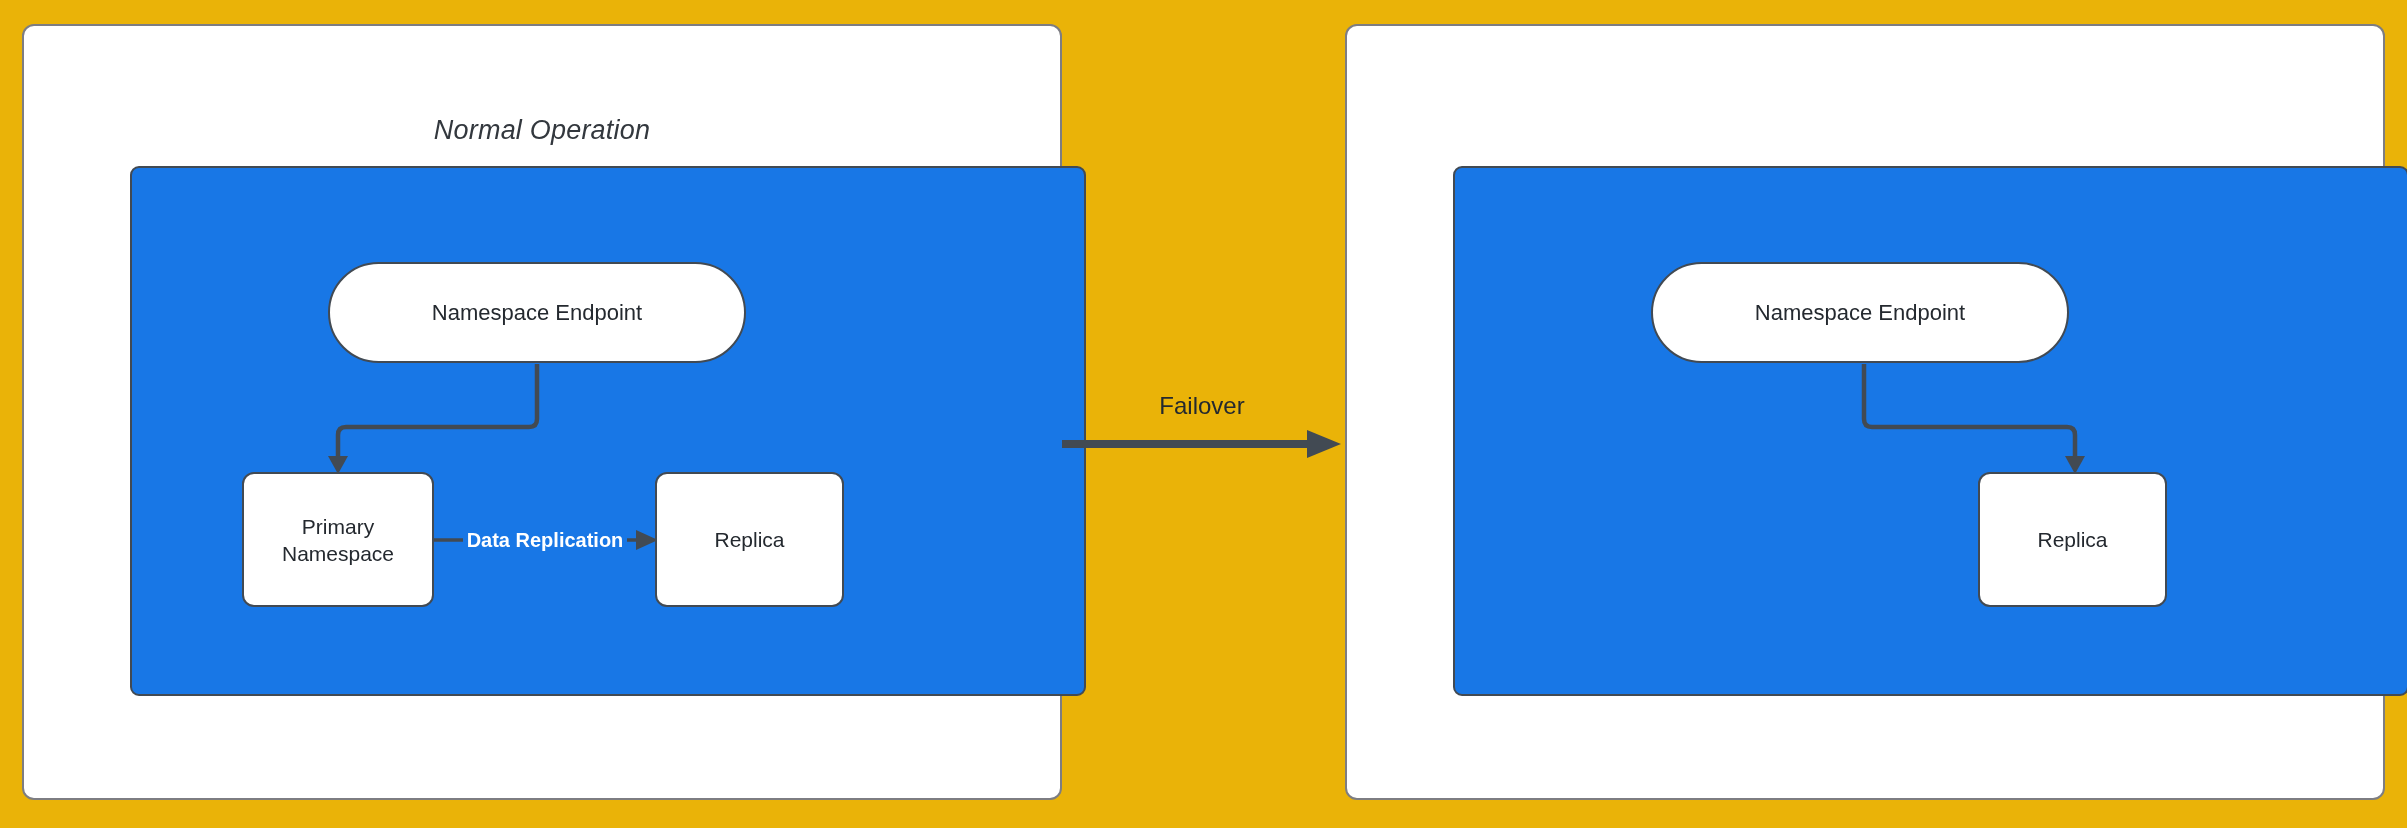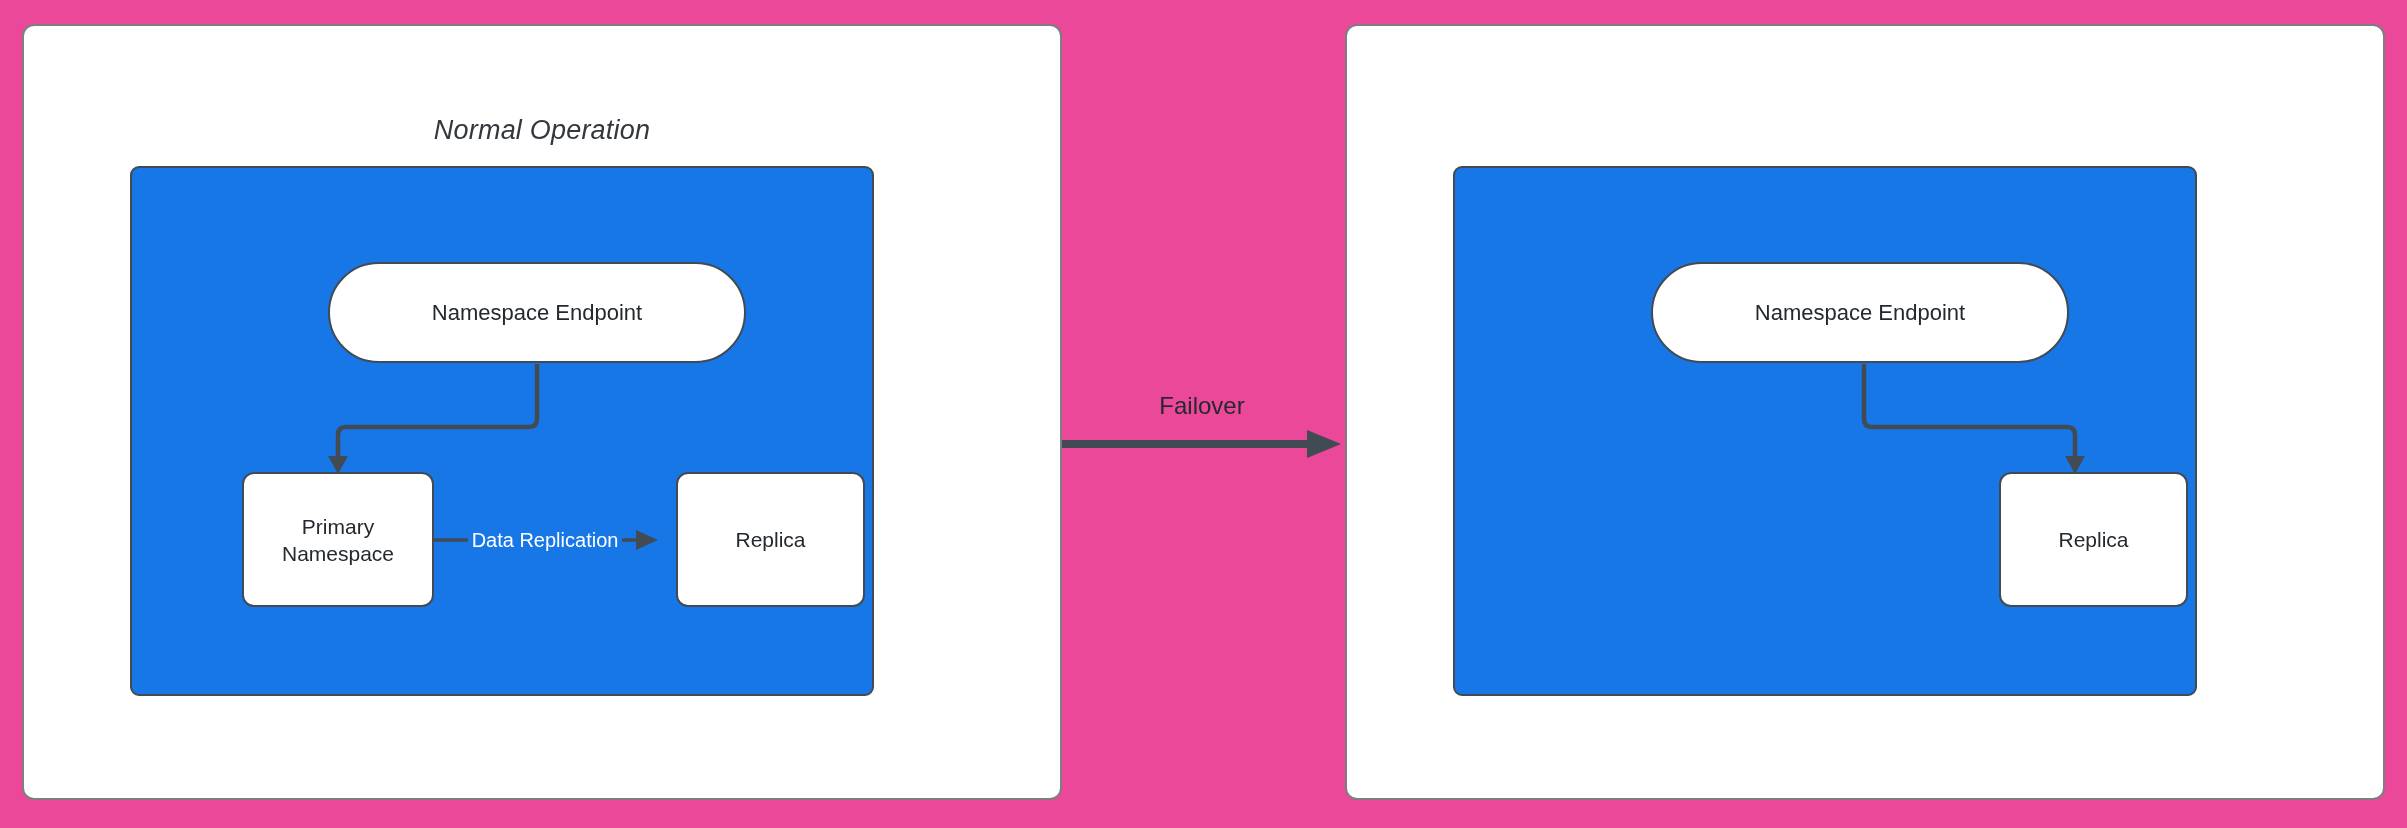--- a/index.html
+++ b/index.html
@@ -11,62 +11,62 @@
     --node-text:#24292F;
     --title-text:#33383E;
     --edge-label-text:#FFFFFF;
   }
   *{margin:0;padding:0;box-sizing:border-box;}
   html,body{background:#fff;}
   body{
     font-family:"Liberation Sans","DejaVu Sans",sans-serif;
     width:2407px;height:828px;overflow:hidden;
   }
-  .canvas{position:relative;width:2407px;height:828px;background:#ec4899;}
+  .canvas{position:relative;width:2407px;height:828px;background:#eab308;}
 
   .panel{
     position:absolute;top:24px;width:1040px;height:776px;
     background:#fff;border:2px solid var(--panel-border);border-radius:12px;
   }
   .panel-title{
     position:absolute;top:88px;left:0;width:100%;
     text-align:center;font-style:italic;font-size:27px;line-height:32px;
     color:var(--title-text);letter-spacing:.2px;
   }
   .blue-box{
-    position:absolute;left:106px;top:140px;width:744px;height:530px;
+    position:absolute;left:106px;top:140px;width:956px;height:530px;
     background:var(--blue-fill);
     border:2px solid var(--edge-dark);border-radius:9px;
   }
   .conn{position:absolute;left:0;top:0;width:824px;height:530px;display:block;}
   .edge{fill:none;stroke:var(--edge-dark);stroke-width:4.5;}
   .edge.thin{stroke-width:3.5;}
   .head{fill:var(--edge-dark);stroke:none;}
 
   .node{
     position:absolute;display:flex;align-items:center;justify-content:center;
     background:#fff;border:2px solid var(--edge-dark);
     color:var(--node-text);font-size:21px;line-height:27px;text-align:center;
   }
   .pill{left:196px;top:94px;width:418px;height:101px;border-radius:52px;font-size:22px;}
   .small-box{top:304px;width:192px;height:135px;border-radius:12px;padding:0 14px;}
   .left-node{left:110px;}
-  .right-node{left:544px;width:189px;}
+  .right-node{left:523px;width:189px;}
   .node.recovering{
     background:var(--recovering-fill);
     color:var(--recovering-text);font-style:italic;
   }
 
   .edge-label-wrap{
     position:absolute;left:298px;top:355px;width:230px;height:34px;
     display:flex;align-items:center;justify-content:center;
   }
   .edge-label{
     background:var(--blue-fill);color:var(--edge-label-text);
-    font-weight:normal;font-size:20px;padding:2px 4px;white-space:nowrap;
+    font-weight:bold;font-size:20px;padding:2px 4px;white-space:nowrap;
   }
 
   .failover{position:absolute;left:1062px;top:392px;width:280px;height:70px;padding-left:29px;}
   .failover-label{
     position:absolute;top:0;left:0;width:100%;text-align:center;
     font-size:24px;line-height:28px;color:#24292F;
   }
   .failover-svg{position:absolute;left:0;top:34px;display:block;}
   .failover-tail{stroke:var(--edge-dark);stroke-width:8;}
 </style>

